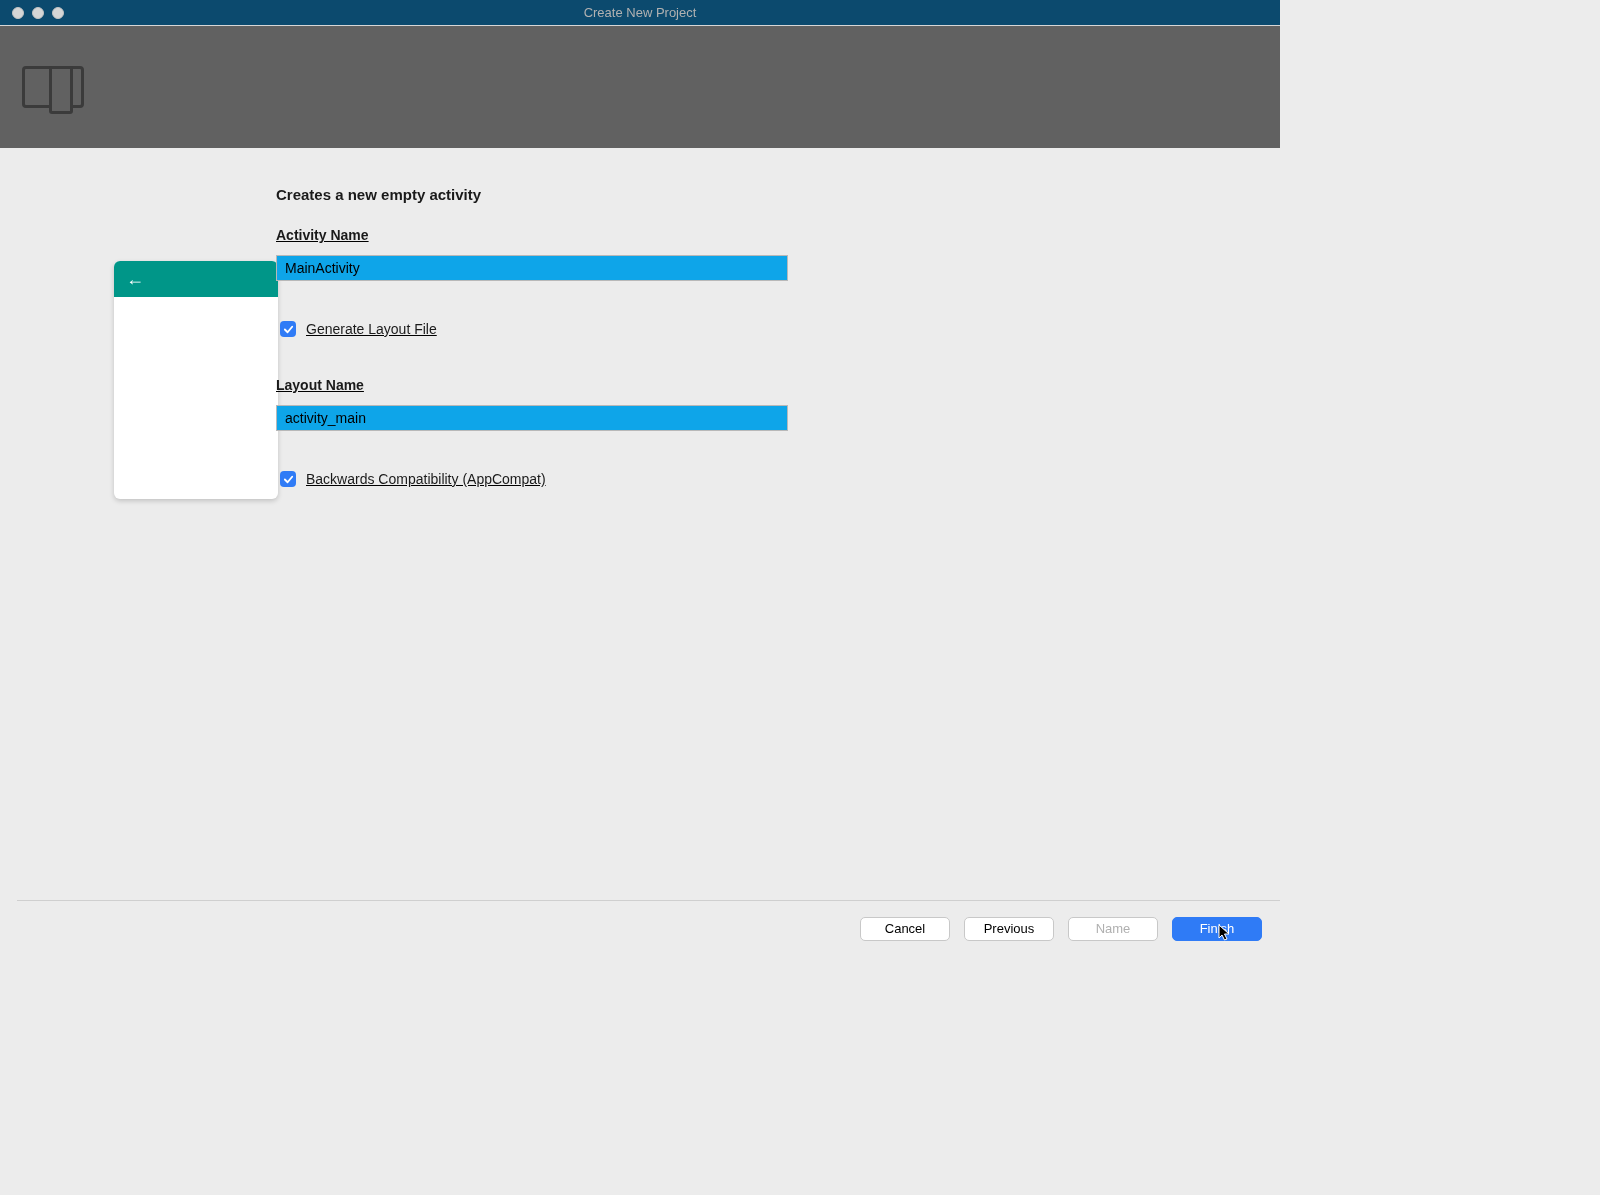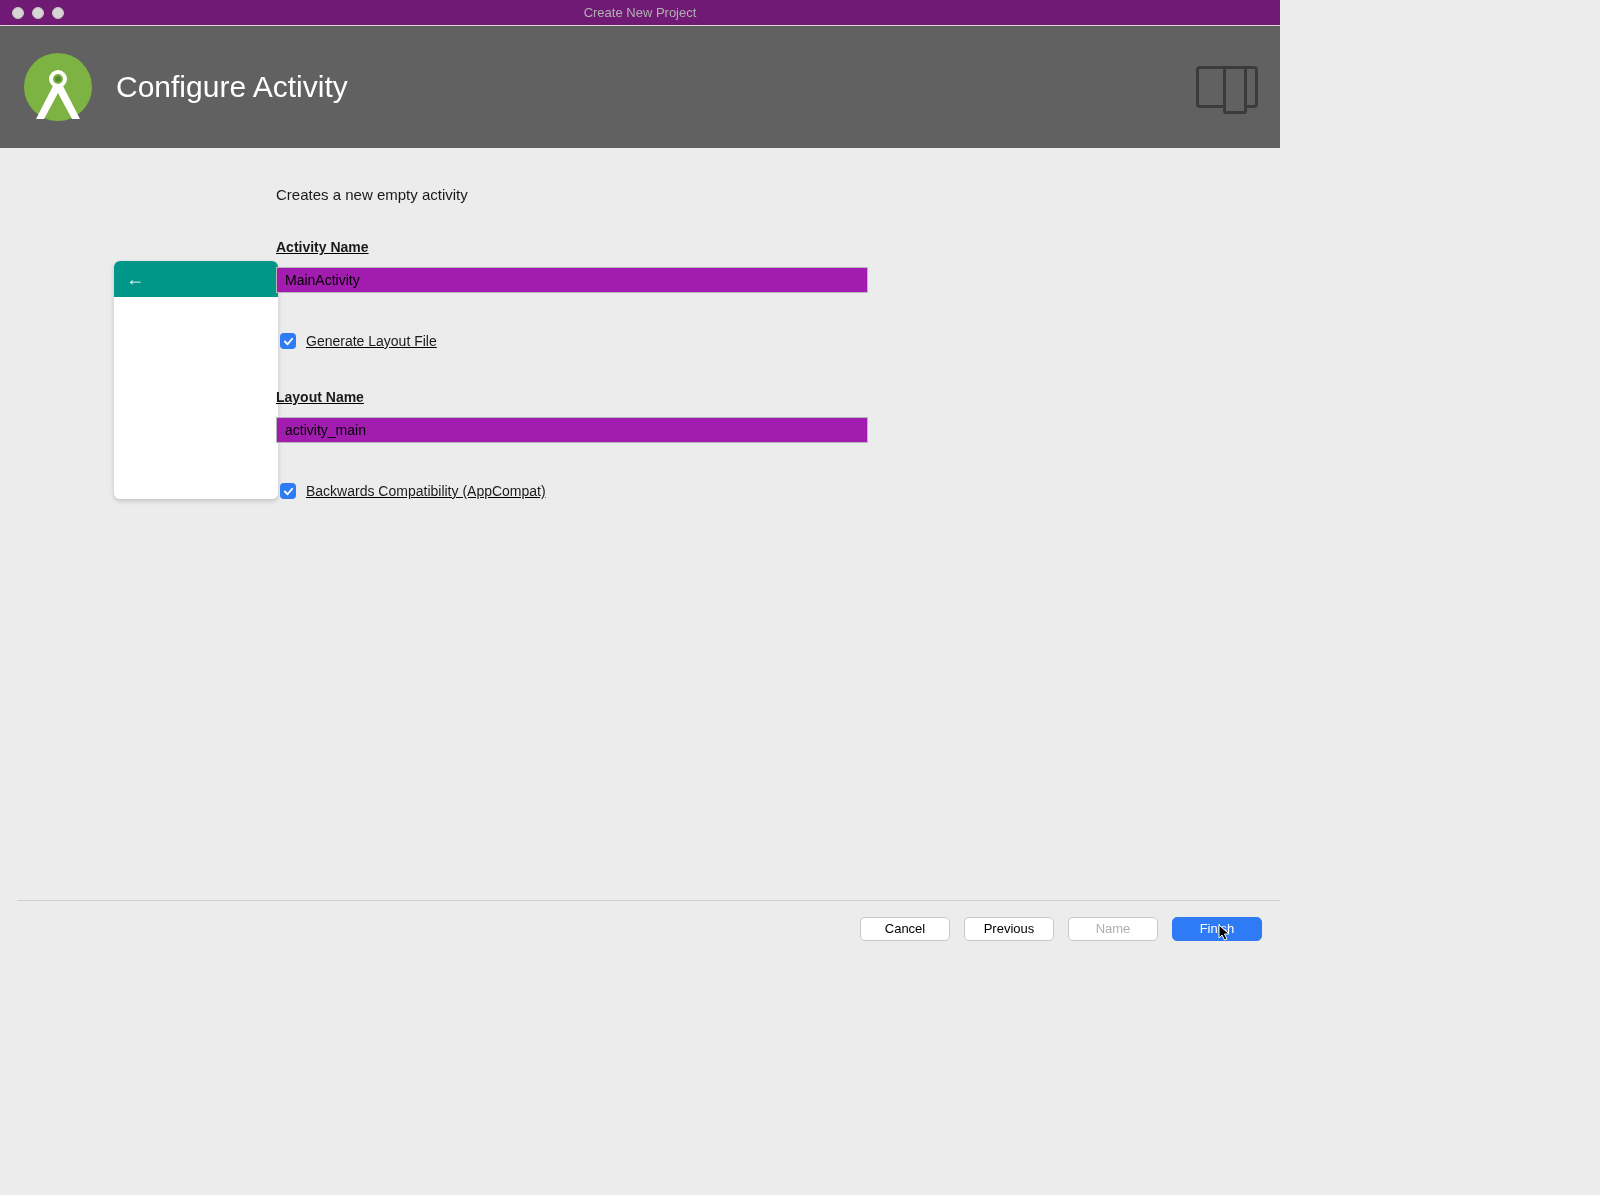--- a/index.html
+++ b/index.html
@@ -7,21 +7,21 @@
       font-family: -apple-system, "Helvetica Neue", Helvetica, Arial, sans-serif;
       background: #ececec;
       width: 1280px;
       height: 956px;
       overflow: hidden;
       position: relative;
     }
     
     .title-bar {
       height: 26px;
-      background: #701a75;
+      background: #0c4a6e;
       border-bottom: 1px solid #d7d7d7;
       display: flex;
       align-items: center;
       position: relative;
     }
     .traffic-lights {
       display: flex;
       gap: 8px;
       padding-left: 12px;
     }
@@ -115,40 +115,40 @@
       color: #fff;
       font-size: 18px;
     }
     .form-col {
       flex: 1;
       padding-top: 0;
       max-width: 700px;
     }
     .subtitle {
       font-size: 15px;
-      font-weight: 400;
+      font-weight: 700;
       color: #1a1a1a;
-      margin-bottom: 36px;
+      margin-bottom: 24px;
     }
     .form-group {
       margin-bottom: 40px;
       text-decoration: underline;
     }
     .form-label {
       display: block;
       font-size: 14px;
       font-weight: 700;
       color: #1a1a1a;
       margin-bottom: 12px;
     }
     .text-input {
-      width: 592px;
+      width: 512px;
       height: 26px;
       border: 1px solid #b8b8b8;
-      background: #a21caf;
+      background: #0ea5e9;
       font-size: 14px;
       padding: 2px 8px;
       color: #000;
     }
     .checkbox-row {
       display: flex;
       align-items: center;
       gap: 10px;
       margin-left: 4px;
     }
@@ -221,31 +221,20 @@
 <div class="title-bar">
   <div class="traffic-lights">
     <div class="traffic-light"></div>
     <div class="traffic-light"></div>
     <div class="traffic-light"></div>
   </div>
   <div class="window-title">Create New Project</div>
 </div>
 
 <div class="header-banner">
-  <div class="header-left">
-    <div class="logo-circle">
-      <svg viewBox="0 0 72 72" width="72" height="72">
-        <circle cx="36" cy="36" r="34" fill="#7cb342"></circle>
-        <circle cx="36" cy="28" r="7" fill="none" stroke="#fff" stroke-width="4"></circle>
-        <circle cx="36" cy="28" r="3" fill="#558b2f"></circle>
-        <path d="M 32 33 L 14 68 L 22 68 L 36 42 L 50 68 L 58 68 L 40 33 Z" fill="#fff"></path>
-      </svg>
-    </div>
-    <div class="header-title">Configure Activity</div>
-  </div>
   <div class="device-icon"></div>
 </div>
 
 <div class="content">
   <div class="preview-col">
     <div class="phone-preview">
       <div class="phone-topbar">
         <span class="phone-back-arrow">←</span>
       </div>
     </div>

